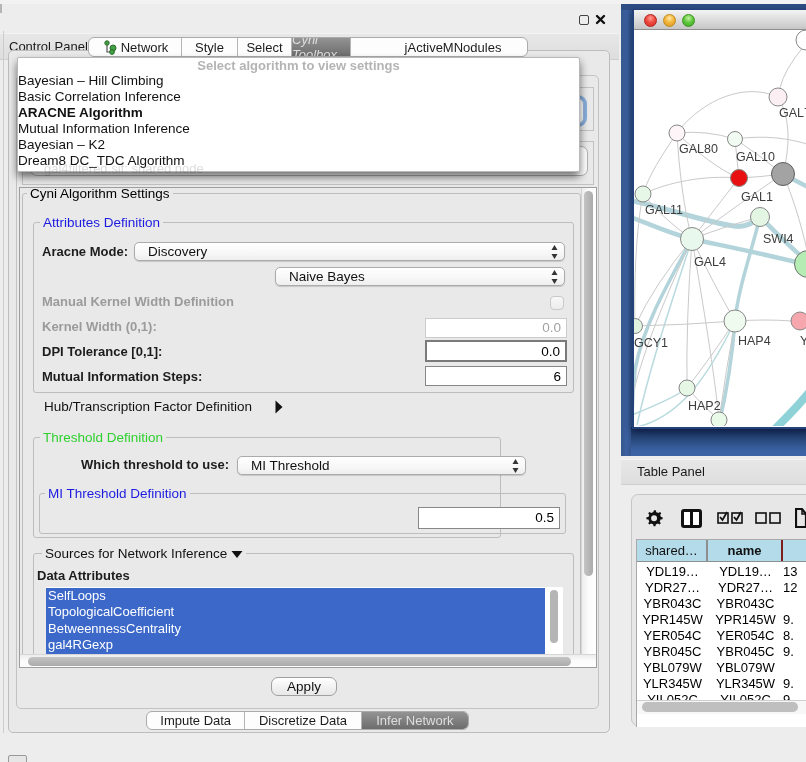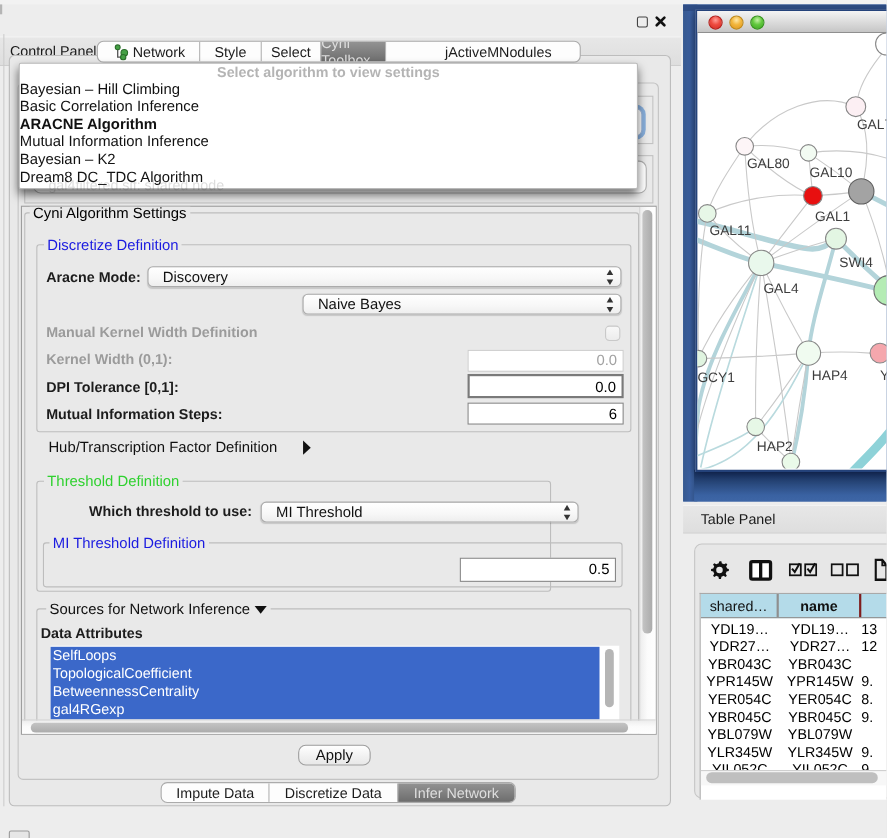--- a/index.html
+++ b/index.html
@@ -45,32 +45,32 @@
 <div class="seg" style="left:88px;top:37px;width:440px;height:20px;">
   <div class="s" style="width:93px;">
     <svg width="16" height="16" viewBox="0 0 16 16" style="margin-right:3px;">
       <path d="M5 5 L5 13 L10 13" stroke="#555" stroke-width="1.2" fill="none"></path>
       <circle cx="5" cy="4" r="2.2" fill="#44a044" stroke="#2b6e2b"></circle>
       <circle cx="11" cy="9" r="3" fill="#44a044" stroke="#2b6e2b"></circle>
       <circle cx="10" cy="13" r="2.4" fill="#44a044" stroke="#2b6e2b"></circle>
     </svg>Network</div>
   <div class="s" style="width:56px;">Style</div>
   <div class="s" style="width:54px;">Select</div>
-  <div class="s sel" style="width:59px;">Cyni Toolbox</div>
+  <div class="s sel" style="width:59px;font-style:italic;">Cyni Toolbox</div>
   <div class="s" style="width:156px;padding-left:48px;">jActiveMNodules</div>
 </div>
 
 <div class="abs" style="left:19px;top:187px;width:578px;height:481px;background:#e9e9e9;border:1px solid #9e9e9e;overflow:hidden;">
 
   <div class="grp" style="left:2px;top:5px;width:559px;height:900px;">
       <span class="gt" style="left:4px;">Cyni Algorithm Settings</span>
     </div>
 
   <div class="grp" style="left:13px;top:34px;width:541px;height:171px;">
-      <span class="gt" style="left:6px;color:#1b1be0;">Discretize Definition</span>
+      <span class="gt" style="left:6px;color:#1b1be0;">Attributes Definition</span>
     </div>
   <div class="lbl" style="left:22px;top:56px;">Aracne Mode:</div>
   <div class="combo" style="left:114px;top:54px;width:431px;height:19px;line-height:17px;padding-left:13px;">Discovery<svg class="ar" width="7" height="14" viewBox="0 0 7 14">
         <path d="M3.5 0 L6.5 5 L0.5 5 Z" fill="#333"></path>
         <path d="M3.5 14 L6.5 9 L0.5 9 Z" fill="#333"></path>
       </svg></div>
   <div class="combo" style="left:255px;top:79px;width:290px;height:19px;line-height:17px;padding-left:13px;">Naive Bayes<svg class="ar" width="7" height="14" viewBox="0 0 7 14">
         <path d="M3.5 0 L6.5 5 L0.5 5 Z" fill="#333"></path>
         <path d="M3.5 14 L6.5 9 L0.5 9 Z" fill="#333"></path>
       </svg></div>

